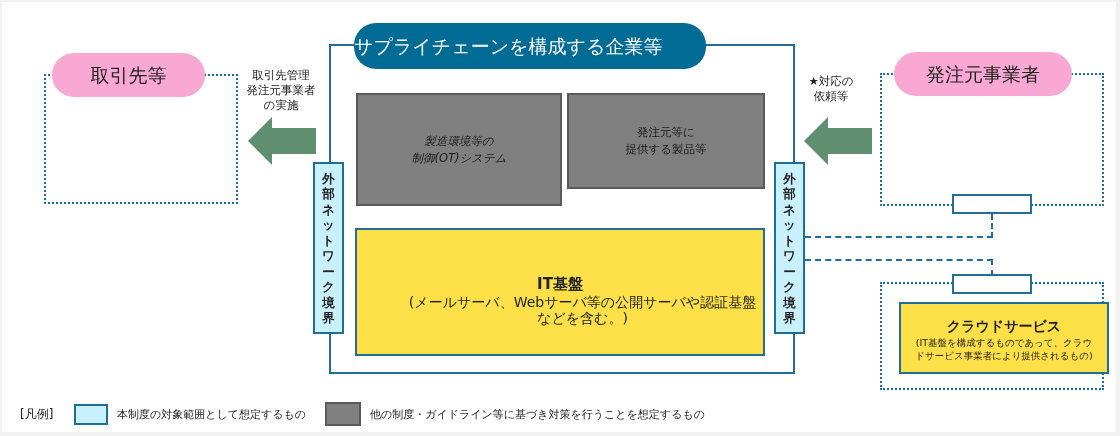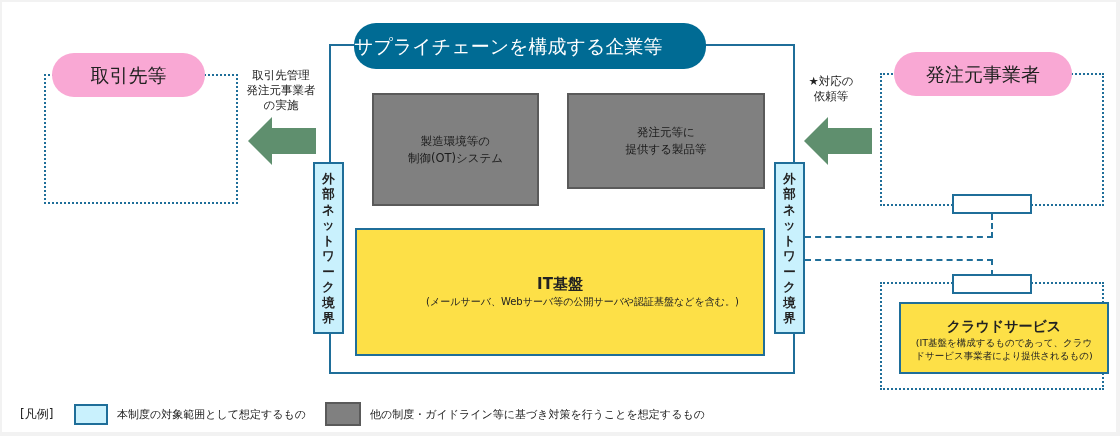--- a/index.html
+++ b/index.html
@@ -40,36 +40,36 @@
     <svg width="68" height="48" viewBox="0 0 68 48">
       <polygon points="0,24 24,0 24,11 68,11 68,37 24,37 24,48" fill="#5f8f6e"></polygon>
     </svg>
   </div>
 
   <div class="abs solid-line" style="left:327px;top:42px;width:466px;height:330px;"></div>
   <div class="abs pill-dark" style="left:352px;top:21px;width:352px;height:46px;line-height:46px;font-size:19px;">
     <span>サプライチェーンを構成する企業等</span>
   </div>
 
-  <div class="abs gray-box" style="left:370px;top:91px;width:167px;height:113px;">
+  <div class="abs gray-box" style="left:354px;top:91px;width:206px;height:113px;font-style:italic;">
     <div>
       <div>製造環境等の</div>
       <div>制御(OT)システム</div>
     </div>
   </div>
   <div class="abs gray-box" style="left:565px;top:91px;width:198px;height:96px;">
     <div>
       <div>発注元等に</div>
       <div>提供する製品等</div>
     </div>
   </div>
 
   <div class="abs light-box" style="left:353px;top:226px;width:410px;height:128px;padding-top:44px;">
     <div style="font-weight:bold;font-size:15px;line-height:20px;">IT基盤</div>
-    <div style="font-size:10px;line-height:16px;margin-left:45px;">(メールサーバ、Webサーバ等の公開サーバや認証基盤などを含む。)</div>
+    <div style="font-size:14px;line-height:16px;margin-left:45px;">(メールサーバ、Webサーバ等の公開サーバや認証基盤などを含む。)</div>
   </div>
 
   <div class="abs boundary" style="left:311px;top:160px;width:31px;height:172px;">
     <span>外</span>
     <span>部</span>
     <span>ネ</span>
     <span>ッ</span>
     <span>ト</span>
     <span>ワ</span>
     <span>ー</span>

